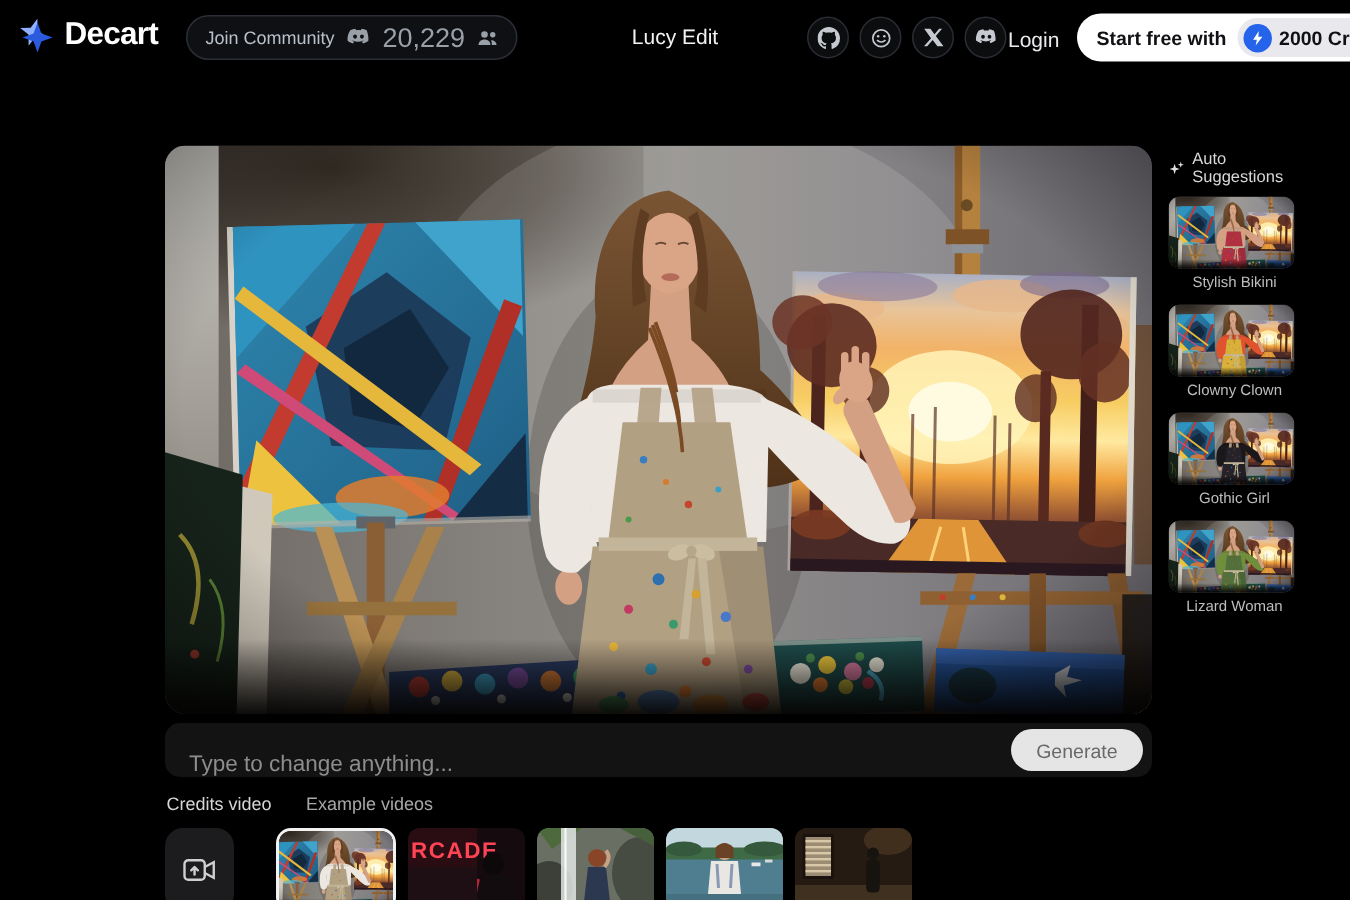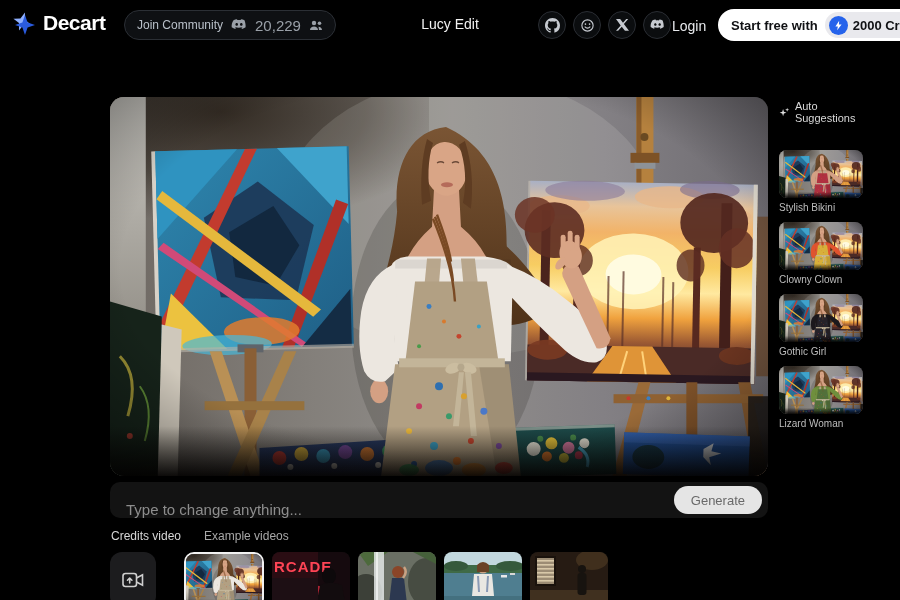--- a/index.html
+++ b/index.html
@@ -9,21 +9,21 @@
 
   
   .header { position:absolute; left:0; top:0; width:900px; height:50px; }
   .logo { position:absolute; left:12px; top:11px; display:flex; align-items:center; gap:7px; }
   .logo-mark { width:24px; height:24px; }
   .logo-text { font-size:21px; font-weight:700; color:#fff; letter-spacing:-0.5px; }
   .join-pill { position:absolute; left:124px; top:10px; height:30px; border:1px solid #2b2f35;
     background:#0e1013; border-radius:15px; display:flex; align-items:center; gap:8px;
     padding:12px 12px; cursor:pointer; }
   .join-label { font-size:12px; color:#b9c0c9; }
-  .join-count { font-size:15px; color:#9aa0a8; }
+  .join-count { font-size:18px; color:#9aa0a8; }
   .icon-dim { color:#9aa0a8; display:flex; align-items:center; }
   .page-title { position:absolute; left:50%; top:16px; transform:translateX(-50%);
     font-size:14px; font-weight:500; color:#f2f2f2; }
   .social { position:absolute; top:11px; width:28px; height:28px; border-radius:50%;
     border:1px solid #2a2d33; background:#0b0d0f; display:flex; align-items:center;
     justify-content:center; color:#c6cad0; cursor:pointer; }
   .login { position:absolute; left:672px; top:18px; font-size:14px; color:#e8eaed; cursor:pointer; }
   .cta { position:absolute; left:718px; top:9px; height:32px; background:#fff; border-radius:16px;
     display:flex; align-items:center; gap:7px; padding:0 4px 0 13px; cursor:pointer; }
   .cta-prefix { font-size:13px; font-weight:600; color:#101114; white-space:nowrap; }
@@ -34,25 +34,25 @@
   .cta-credits-text { font-size:13px; font-weight:600; color:#101114; white-space:nowrap; }
 
   
   .video { position:absolute; left:110px; top:97px; width:658px; height:379px;
     border-radius:14px; overflow:hidden; background:#1a1a1a; }
   .video svg { display:block; width:100%; height:100%; }
 
   
   .suggestions { position:absolute; left:779px; top:100px; width:88px; }
   .sugg-title { display:flex; align-items:center; gap:5px; font-size:11px; color:#d8d8d8;
-    margin-bottom:26px; }
+    margin-bottom:7px; }
   .sugg-item { margin-bottom:7px; cursor:pointer; }
   .sugg-thumb { width:84px; height:48px; border-radius:8px; overflow:hidden; background:#111; }
   .sugg-thumb svg { display:block; width:100%; height:100%; }
-  .sugg-label { font-size:10px; color:#bdbdbd; text-align:left; padding:4px 0 2px; }
+  .sugg-label { font-size:10px; color:#bdbdbd; text-align:center; padding:4px 0 2px; }
 
   
   .prompt-bar { position:absolute; left:110px; top:482px; width:658px; height:36px;
     background:#131313; border-radius:10px; display:flex; align-items:flex-end; }
   .prompt-input { flex:1; background:transparent; border:none; outline:none; color:#e5e5e5;
     font-size:15px; padding:0 16px; font-family:"Liberation Sans", sans-serif; }
   .prompt-input::placeholder { color:#8d8d8d; }
   .generate-btn { position:absolute; right:6px; top:4px; height:28px; padding:0 17px;
     border:none; border-radius:14px; background:#e5e5e5; color:#696969; font-size:13px;
     font-family:"Liberation Sans", sans-serif; cursor:default; }

